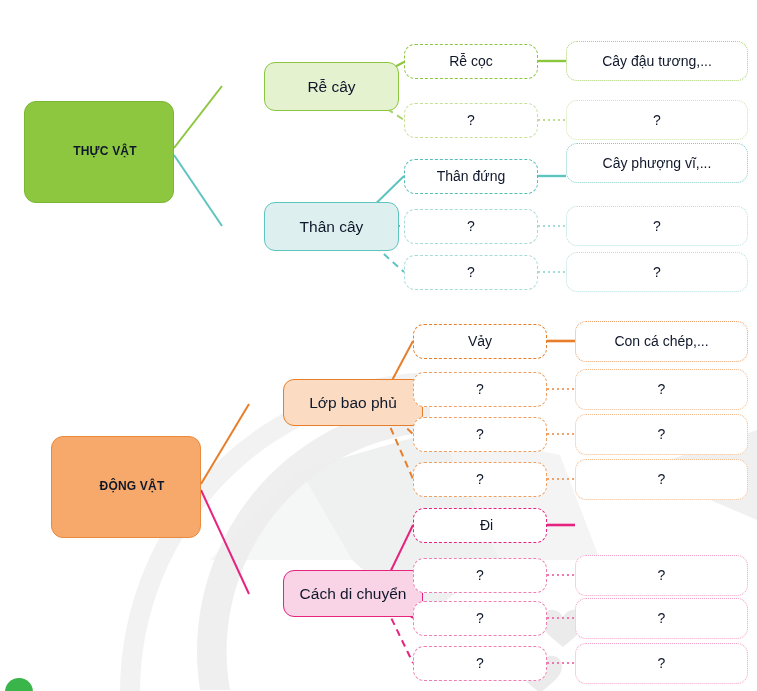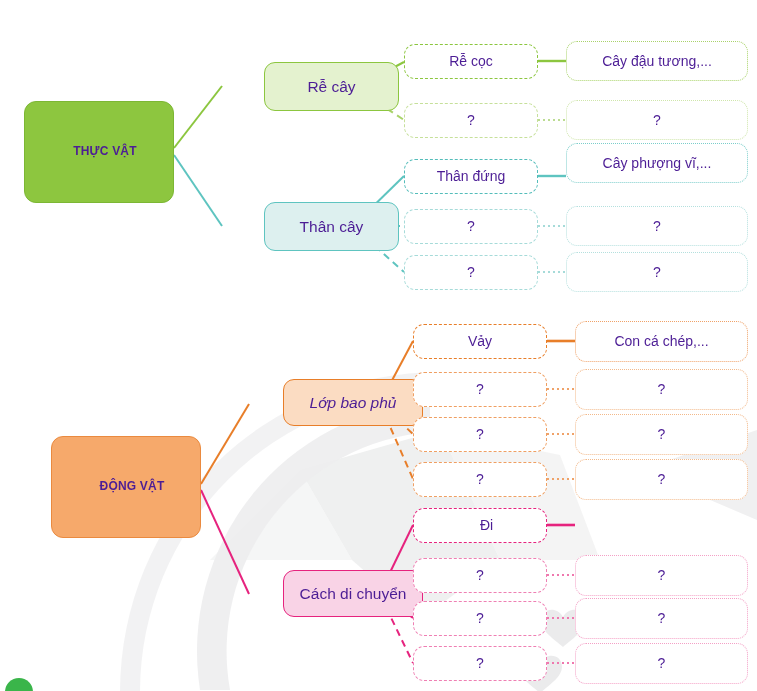--- a/index.html
+++ b/index.html
@@ -29,21 +29,21 @@
     width: 757px; height: 691px;
     pointer-events: none;
   }
   .node {
     position: absolute;
     box-sizing: border-box;
     display: flex;
     align-items: center;
     justify-content: center;
     text-align: center;
-    color: #4c1d95;
+    color: #0f172a;
     line-height: 1.15;
     white-space: nowrap;
   }
   
   .root {
     border-radius: 12px;
     font-weight: bold;
     font-size: 12px;
     letter-spacing: .2px;
     padding-left: 12px;
@@ -57,21 +57,21 @@
     border: 1.4px solid #ea8a3f;
   }
   
   .cat {
     border-radius: 11px;
     font-size: 15.5px;
     margin-left: 42px;
   }
   .cat-green  { background: #e4f2cf; border: 1.6px solid #8cc63f; }
   .cat-teal   { background: #ddf0ef; border: 1.6px solid #5ec4c0; }
-  .cat-orange { background: #fbdcc2; border: 1.6px solid #e87e29; font-style: italic; }
+  .cat-orange { background: #fbdcc2; border: 1.6px solid #e87e29; }
   .cat-pink   { background: #f9d3e6; border: 1.6px solid #e6237e; }
   
   .leaf {
     border-radius: 11px;
     font-size: 14px;
     background: #ffffff;
   }
   .leaf-green-strong { border: 1.6px dashed #8cc63f; }
   .leaf-green-weak   { border: 1.5px dashed #c6e09a; }
   .leaf-teal-strong  { border: 1.6px dashed #54bdba; }

